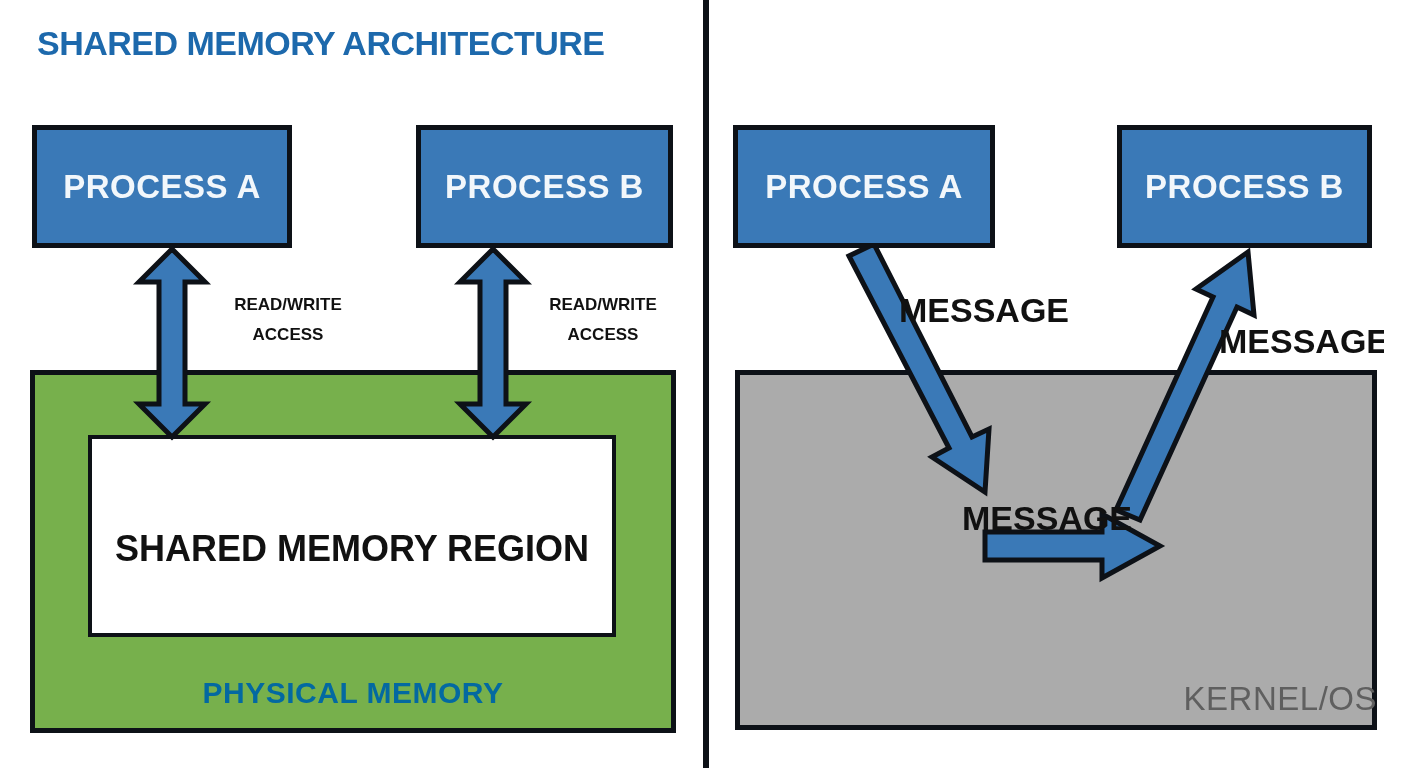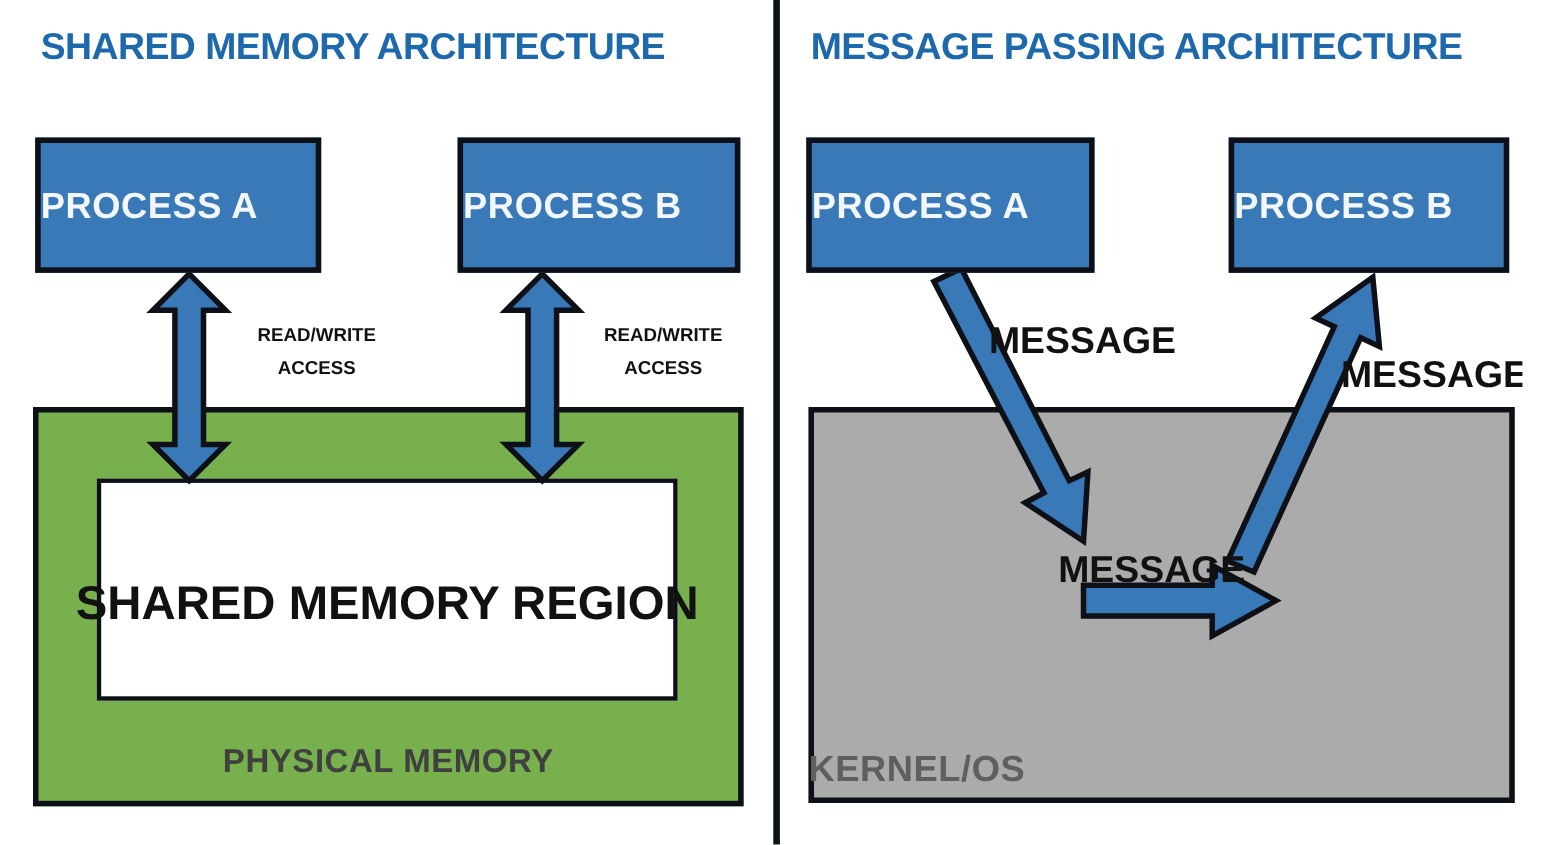--- a/index.html
+++ b/index.html
@@ -17,49 +17,49 @@
     position:relative;width:1384px;height:768px;background:#ffffff;overflow:hidden;border-radius:24px;
   }
   .panel-title{
     position:absolute;top:24px;font-size:34px;font-weight:700;letter-spacing:-0.5px;
     color:var(--title-blue);white-space:nowrap;
   }
   .title-left{left:37px;}
   .title-right{left:737px;}
   .process-box{
     position:absolute;top:125px;height:123px;background:var(--box-blue);
-    border:5px solid var(--outline);display:flex;align-items:center;
+    border:5px solid var(--outline);display:flex;align-items:center;justify-content:center;
     z-index:10;
   }
   .process-box .process-label{
     color:#f2f7fb;font-size:33px;font-weight:700;letter-spacing:0.5px;white-space:nowrap;
   }
   .l-proc-a{left:32px;width:260px;}
   .l-proc-b{left:416px;width:257px;}
   .r-proc-a{left:733px;width:262px;}
   .r-proc-b{left:1117px;width:255px;}
   .big-region{
     position:absolute;border:5px solid var(--outline);z-index:1;
   }
   .green-box{left:30px;top:370px;width:646px;height:363px;background:var(--green);}
   .gray-box{left:735px;top:370px;width:642px;height:360px;background:var(--gray);}
   .white-box{
     position:absolute;left:88px;top:435px;width:528px;height:202px;background:#ffffff;
     border:4px solid var(--outline);z-index:2;display:flex;align-items:center;justify-content:center;
   }
   .shared-label{
-    font-size:43px;font-weight:700;color:var(--label-black);white-space:nowrap;margin-top:26px;
+    font-size:36px;font-weight:700;color:var(--label-black);white-space:nowrap;margin-top:26px;
   }
   .physical-label{
     position:absolute;left:30px;top:676px;width:646px;text-align:center;z-index:3;
-    color:#404040;font-size:30px;font-weight:700;letter-spacing:0.5px;
+    color:#0369a1;font-size:30px;font-weight:700;letter-spacing:0.5px;
   }
   .kernel-label{
-    position:absolute;left:735px;top:680px;width:642px;text-align:left;z-index:3;
-    color:var(--kernel-text);font-size:33px;font-weight:700;letter-spacing:0.5px;
+    position:absolute;left:735px;top:680px;width:642px;text-align:right;z-index:3;
+    color:var(--kernel-text);font-size:33px;font-weight:400;letter-spacing:0.5px;
   }
   .divider{
     position:absolute;left:703px;top:0;width:6px;height:768px;background:var(--outline);z-index:4;
   }
   .rw-label{
     position:absolute;z-index:20;width:180px;text-align:center;
     font-size:17px;font-weight:700;line-height:30px;color:var(--label-black);white-space:pre-line;
   }
   .rw-a{left:198px;top:290px;}
   .rw-b{left:513px;top:290px;}
@@ -76,21 +76,20 @@
   .arrow-shape{
     fill:var(--box-blue);stroke:var(--outline);stroke-width:5;stroke-linejoin:miter;
   }
 </style>
 </head>
 <body>
 
 <div class="canvas">
 
   <div class="panel-title title-left">SHARED MEMORY ARCHITECTURE</div>
-  <div class="panel-title title-right">MESSAGE PASSING ARCHITECTURE</div>
 
   <div class="divider"></div>
 
   <div class="big-region green-box"></div>
   <div class="white-box">
     <div class="shared-label">SHARED MEMORY REGION</div>
   </div>
   <div class="physical-label">PHYSICAL MEMORY</div>
 
   <div class="big-region gray-box"></div>

